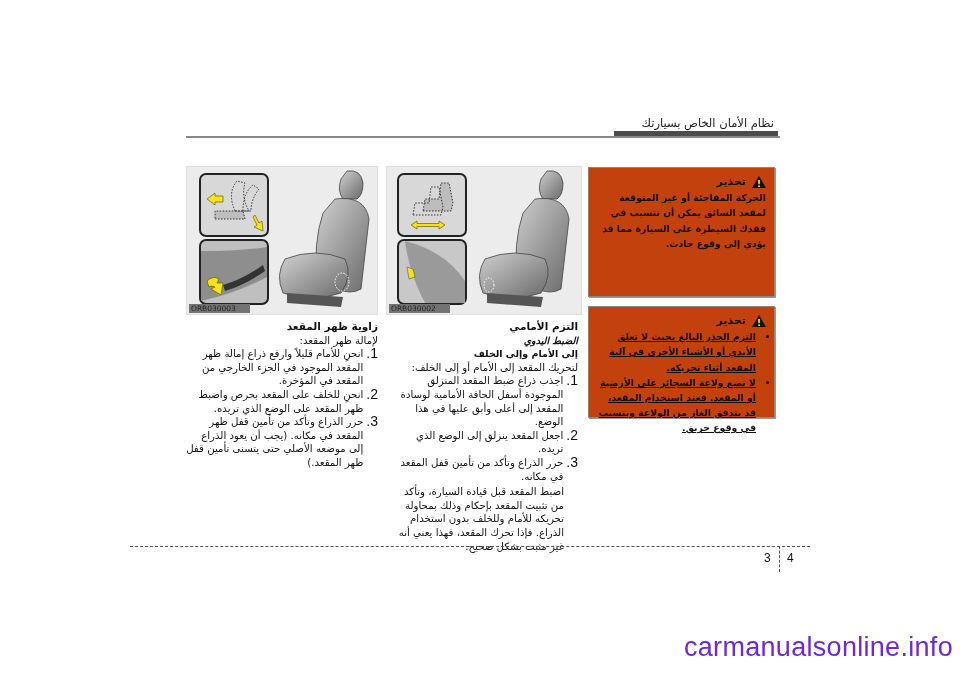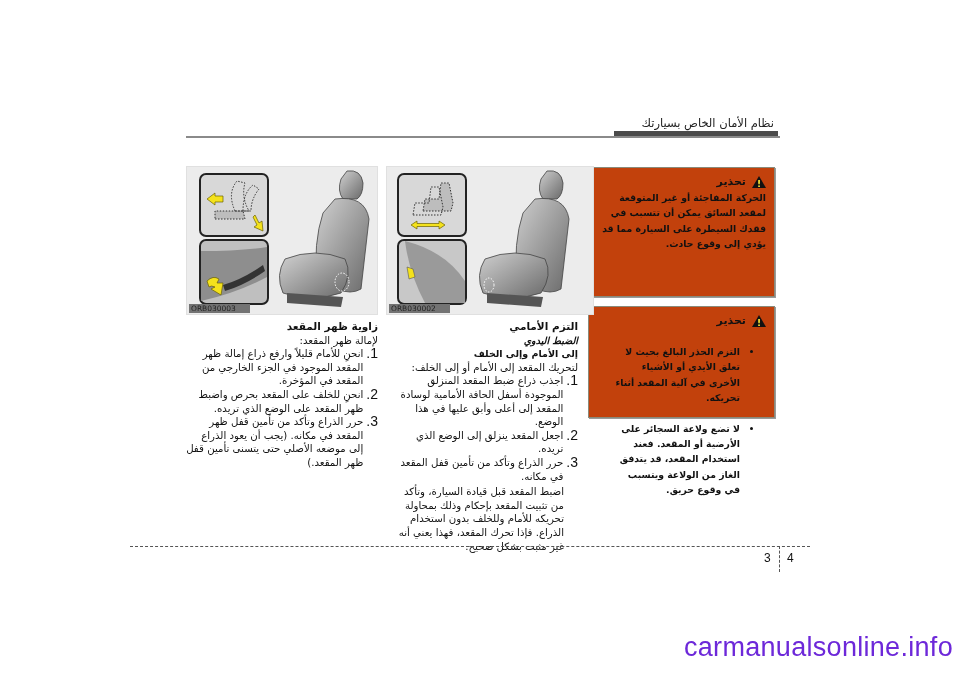--- a/index.html
+++ b/index.html
@@ -19,24 +19,24 @@
     background:#c2410c; border:1px solid #8a8a7a; box-shadow:1px 1px 0 #9a9a9a;
     direction:rtl; text-align:right; font-size:9.3px; line-height:15.2px; font-weight:bold;
     padding:6px 8px 4px 8px; box-sizing:border-box; color:#111;
   }
   .warn1 { left:588px; top:167px; width:187px; height:130px; }
   .warn2 { left:588px; top:306px; width:187px; height:112px; }
   .warn-head { display:flex; align-items:center; gap:6px; font-size:11px; margin-bottom:1px; }
   .warn-tri { width:0; height:0; border-left:7px solid transparent; border-right:7px solid transparent; border-bottom:12px solid #111; position:relative; }
   .warn-tri::after { content:"!"; position:absolute; left:-2px; top:1px; font-size:9px; color:#ffef3a; font-weight:bold; }
   .warn ul { margin:0; padding:0 10px 0 0; }
-  .warn li { margin:16px; }
+  .warn li { margin:0;text-decoration:underline; }
 
   .figure { background:#ececec; border:1px solid #e0e0e0; }
-  .fig1 { left:386px; top:166px; width:194px; height:147px;padding-left:12px; }
+  .fig1 { left:386px; top:166px; width:194px; height:147px; }
   .fig2 { left:186px; top:166px; width:190px; height:147px; }
   .fig-code { position:absolute; left:2px; bottom:1px; font-size:7.5px; color:#222; background:#737373; padding:0 14px 0 2px; }
   .inset { position:absolute; border:2px solid #222; border-radius:7px; background:#d8d8d8; }
 
   .col {
     direction:rtl; text-align:right; font-size:10.2px; line-height:13.6px; color:#111;
   }
   .col1 { left:394px; top:320px; width:184px; }
   .col2 { left:186px; top:320px; width:192px; }
   .h-bold { font-weight:bold; font-size:10.5px; }

